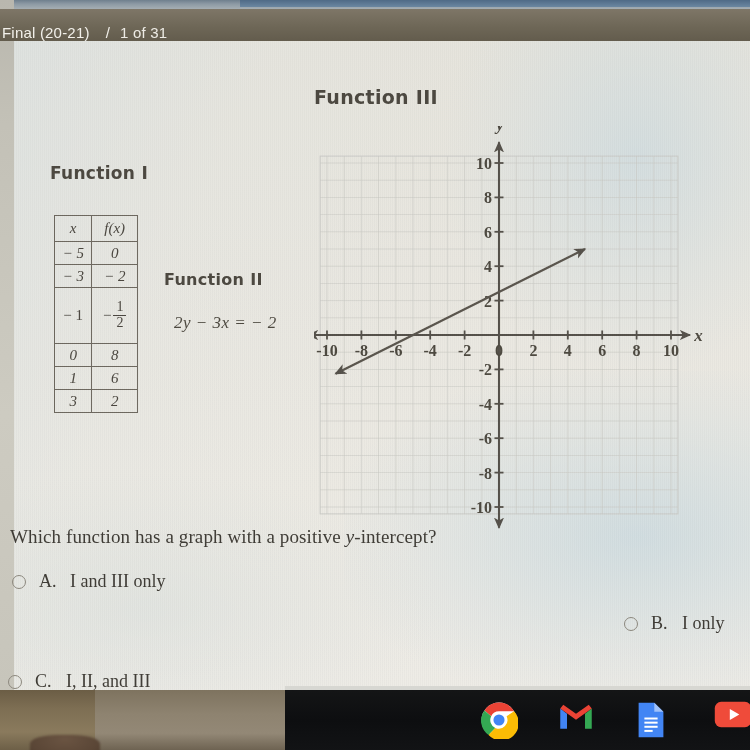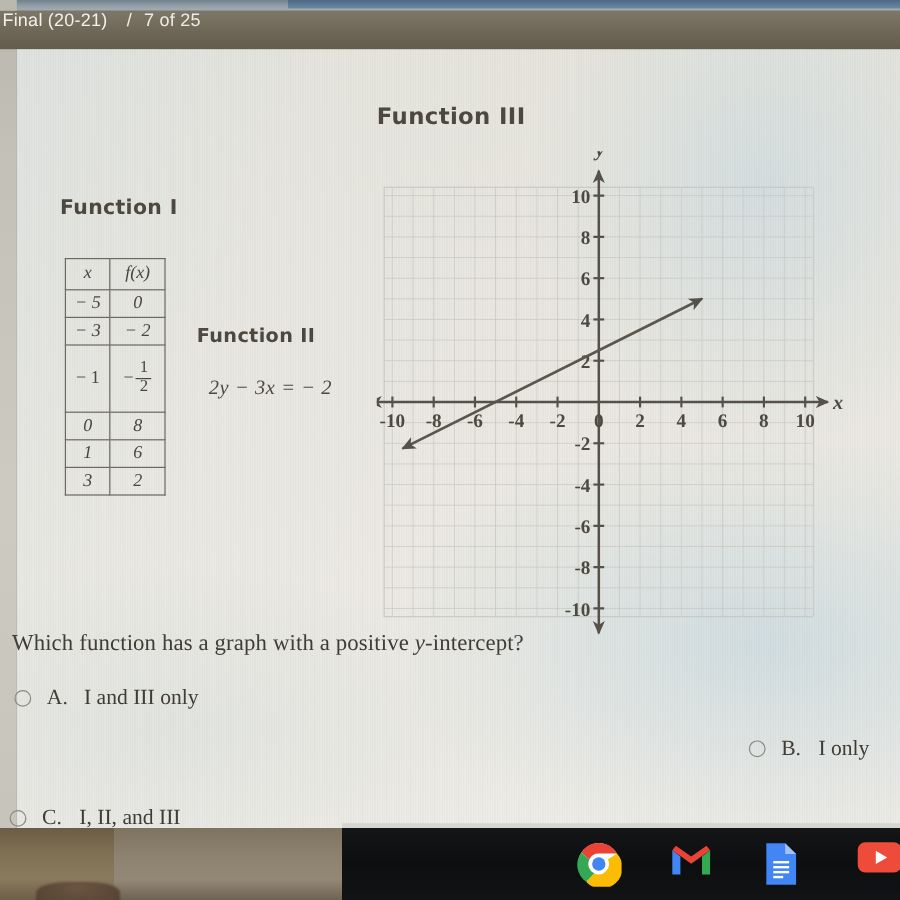--- a/index.html
+++ b/index.html
@@ -32,21 +32,21 @@
     background:linear-gradient(180deg,#4f6a86 0%,#6b87a1 100%);
   }
 
   
   .header-bar {
     position:absolute; left:0; top:9px; width:750px; height:32px;
     background:linear-gradient(180deg,#7e7667 0%,#6e6757 55%,#635c4d 100%);
     color:#f2f0ea;
     font-family:"Liberation Sans", sans-serif;
     font-size:15px;
-    display:flex; align-items:flex-start;
+    display:flex; align-items:flex-end;
     padding-left:2px;
     letter-spacing:.2px;
     white-space:nowrap;
   }
   .header-bar .title { margin-right:16px; }
   .header-bar .counter { opacity:.97; }
 
   
   .page {
     position:absolute; left:14px; top:41px; width:736px; height:649px;
@@ -191,21 +191,21 @@
 
 <div id="photo">
 
   <div class="top-edge"></div>
   <div class="top-edge2"></div>
   <div class="left-sliver"></div>
 
   <div class="header-bar">
     <span class="title">Final (20-21)</span>
     <span class="sep">/</span>
-    <span class="counter" style="margin-left:10px">7 of 25</span>
+    <span class="counter" style="margin-left:10px">1 of 31</span>
   </div>
 
   <div class="page">
     <div class="glare-a"></div>
     <div class="glare-b"></div>
     <div class="glare-c"></div>
 
     <div class="fn-title" id="title-fn3">Function III</div>
     <div class="fn-title" id="title-fn1">Function I</div>
     <div class="fn-title" id="title-fn2">Function II</div>

